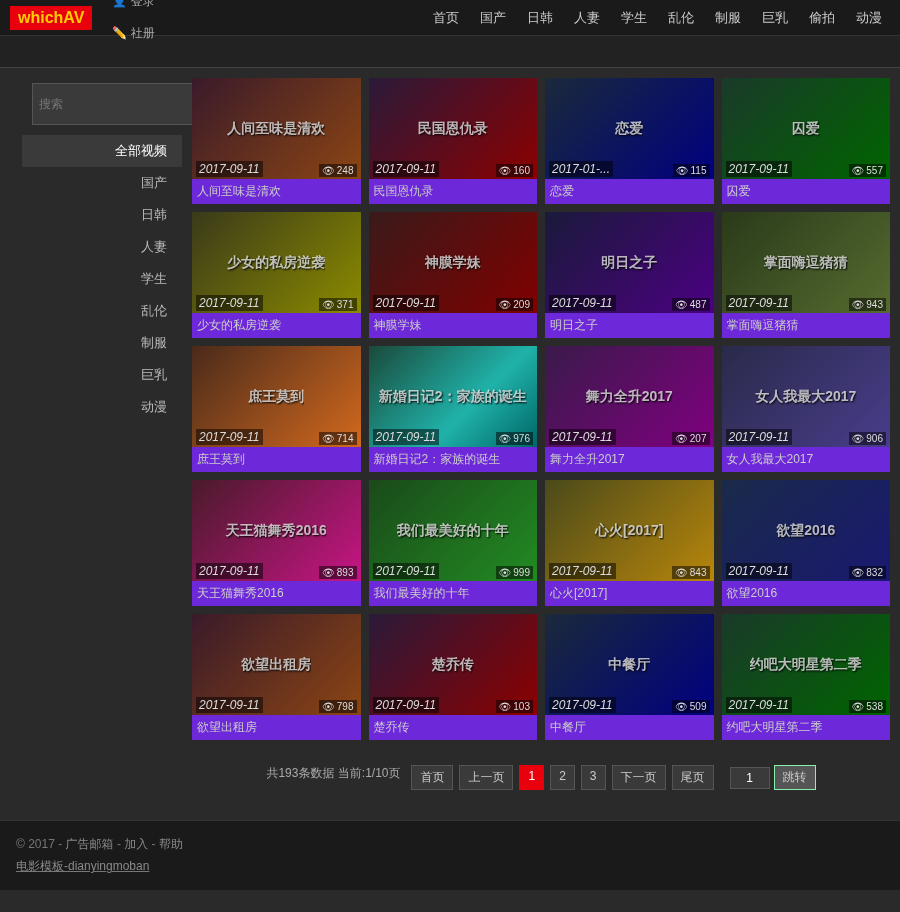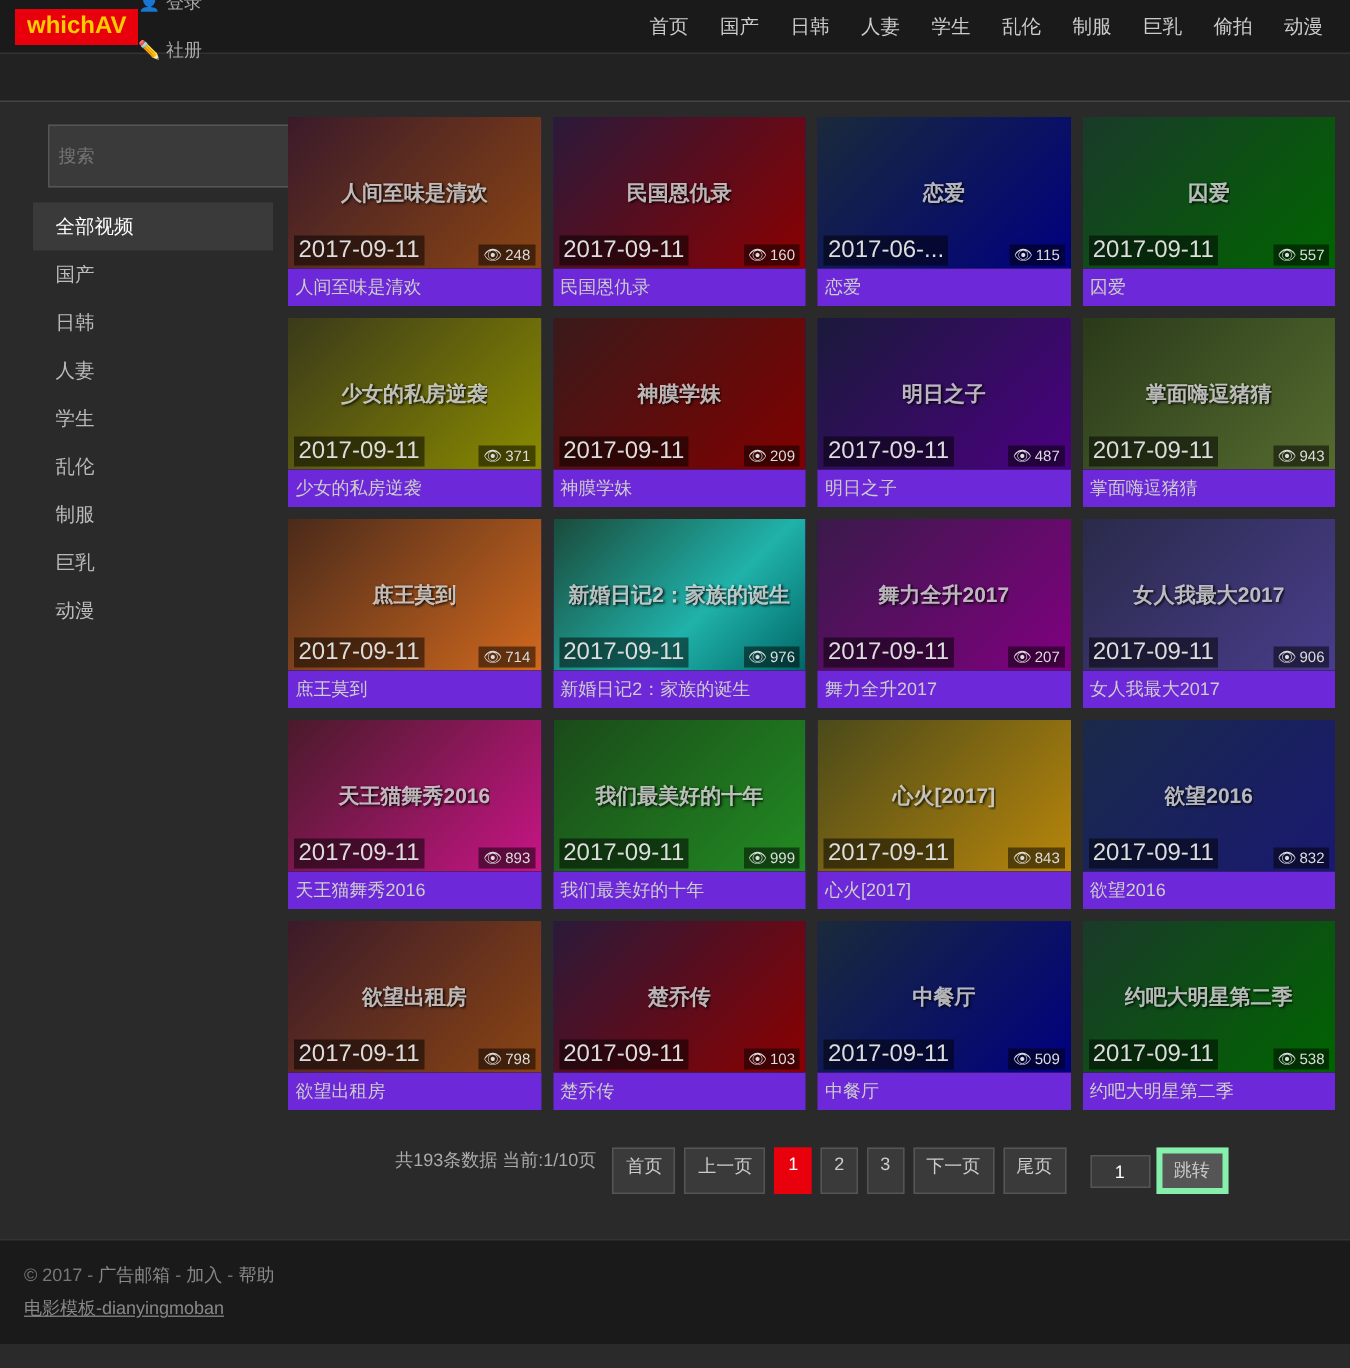--- a/index.html
+++ b/index.html
@@ -1,63 +1,63 @@
 <!DOCTYPE html>
 <html><head>
   <meta charset="utf-8">
   <style>
     * { margin: 0; padding: 0; box-sizing: border-box; }
     body { background: #2a2a2a; color: #ccc; font-family: 'Microsoft YaHei', Arial, sans-serif; font-size: 13px; min-width: 900px; }
 
     
     #header { background: #1a1a1a; height: 36px; display: flex; align-items: center; padding: 0 10px; border-bottom: 1px solid #333; }
-    #logo { background: #e8000d; color: #fff; font-weight: bold; font-size: 16px; padding: 3px 8px; }
+    #logo { background: #e8000d; color: #fff; font-weight: bold; font-size: 16px; padding: 3px 8px; margin-right: 20px; }
     #logo span { color: #ffcc00; }
     .header-user { display: flex; gap: 15px; font-size: 12px; color: #aaa; flex-direction: column; }
     .header-user a { color: #aaa; text-decoration: none; }
     .header-nav { margin-left: auto; display: flex; gap: 5px; }
     .header-nav a { color: #ccc; text-decoration: none; font-size: 13px; padding: 4px 8px; }
 
     
     #navbar { background: #222; height: 32px; display: flex; align-items: center; padding: 0 5px; border-bottom: 1px solid #444; }
     .nav-item { color: #ccc; text-decoration: none; padding: 5px 12px; font-size: 13px; }
 
     
     #main { display: flex; }
 
     
     #sidebar { width: 160px; min-width: 160px; background: #2a2a2a; padding: 10px 0; margin-left: 22px; }
     .search-box { display: flex; padding: 5px 10px 10px; }
     .search-input { flex: 1; background: #3a3a3a; border: 1px solid #555; color: #fff; padding: 4px 6px; font-size: 12px; outline: none; }
     .search-btn { background: #555; color: #ccc; border: none; padding: 4px 8px; cursor: pointer; font-size: 12px; }
     .sidebar-menu { list-style: none; }
-    .sidebar-menu li a { display: block; color: #bbb; text-decoration: none; padding: 7px 15px; font-size: 13px; }
+    .sidebar-menu li a { display: block; color: #bbb; text-decoration: none; padding: 7px 15px; font-size: 13px; text-align: right; }
     .sidebar-menu li a.active { color: #fff; background: #3a3a3a; }
 
     
     #content { flex: 1; padding: 10px; }
 
     
     .video-grid { display: grid; grid-template-columns: repeat(4, 1fr); gap: 8px; }
     .video-card { background: #6d28d9; cursor: pointer; }
     .video-thumb-wrap { position: relative; width: 100%; padding-top: 60%; overflow: hidden; background: #111; }
     .video-thumb-inner { position: absolute; top: 0; left: 0; right: 0; bottom: 0; display: flex; align-items: center; justify-content: center; font-size: 11px; color: #666; }
-    .video-date { position: absolute; bottom: 2px; left: 4px; font-size: 16px; color: #ddd; background: rgba(0,0,0,0.5); padding: 1px 3px; }
+    .video-date { position: absolute; bottom: 2px; left: 4px; font-size: 12px; color: #ddd; background: rgba(0,0,0,0.5); padding: 1px 3px; font-style: italic; }
     .video-views { position: absolute; bottom: 2px; right: 4px; font-size: 10px; color: #ddd; background: rgba(0,0,0,0.5); padding: 1px 3px; }
     .view-icon { margin-right: 2px; }
     .video-title { padding: 4px 5px; font-size: 12px; color: #ccc; white-space: nowrap; overflow: hidden; text-overflow: ellipsis; }
 
     
     #pagination { margin-top: 15px; text-align: center; padding: 10px; display: flex; justify-content: center; gap: 6px; }
     .page-info { font-size: 12px; color: #aaa; margin-right: 5px; }
     .page-btn { background: #3a3a3a; color: #ccc; border: 1px solid #555; padding: 3px 8px; cursor: pointer; font-size: 12px; text-decoration: none; }
     .page-btn.current { background: #e8000d; color: #fff; border-color: #e8000d; }
     .page-jump { display: flex; align-items: center; gap: 4px; margin-left: 10px; }
     .page-jump input { width: 40px; background: #3a3a3a; border: 1px solid #555; color: #fff; padding: 3px 5px; font-size: 12px; text-align: center; }
-    .page-jump button { background: #555; color: #ccc; border: 4px solid #86efac; padding: 3px 8px; cursor: pointer; font-size: 12px; }
+    .page-jump button { background: #555; color: #ccc; border: 1px solid #86efac; padding: 3px 8px; cursor: pointer; font-size: 12px; }
 
     
     #footer { background: #1a1a1a; border-top: 1px solid #333; padding: 15px 16px; font-size: 12px; color: #777; margin-top: 10px; }
     #footer a { color: #888; text-decoration: none; }
     #footer .footer-line2 { margin-top: 5px; text-decoration: underline; }
 
     
     .thumb-bg-1 { background: linear-gradient(135deg, #3a1a2a 0%, #8B4513 100%); }
     .thumb-bg-2 { background: linear-gradient(135deg, #2a1a3a 0%, #8B0000 100%); }
     .thumb-bg-3 { background: linear-gradient(135deg, #1a2a3a 0%, #000080 100%); }
@@ -161,21 +161,21 @@
         <span class="video-date">2017-09-11</span>
         <span class="video-views"><span class="view-icon">👁</span>160</span>
       </div>
       <div class="video-title">民国恩仇录</div>
     </div>
         <div class="video-card">
       <div class="video-thumb-wrap">
         <div class="video-thumb-inner thumb-bg-3">
           <span class="thumb-text">恋爱</span>
         </div>
-        <span class="video-date">2017-06-...</span>
+        <span class="video-date">2017-01-...</span>
         <span class="video-views"><span class="view-icon">👁</span>115</span>
       </div>
       <div class="video-title">恋爱</div>
     </div>
         <div class="video-card">
       <div class="video-thumb-wrap">
         <div class="video-thumb-inner thumb-bg-4">
           <span class="thumb-text">囚爱</span>
         </div>
         <span class="video-date">2017-09-11</span>

